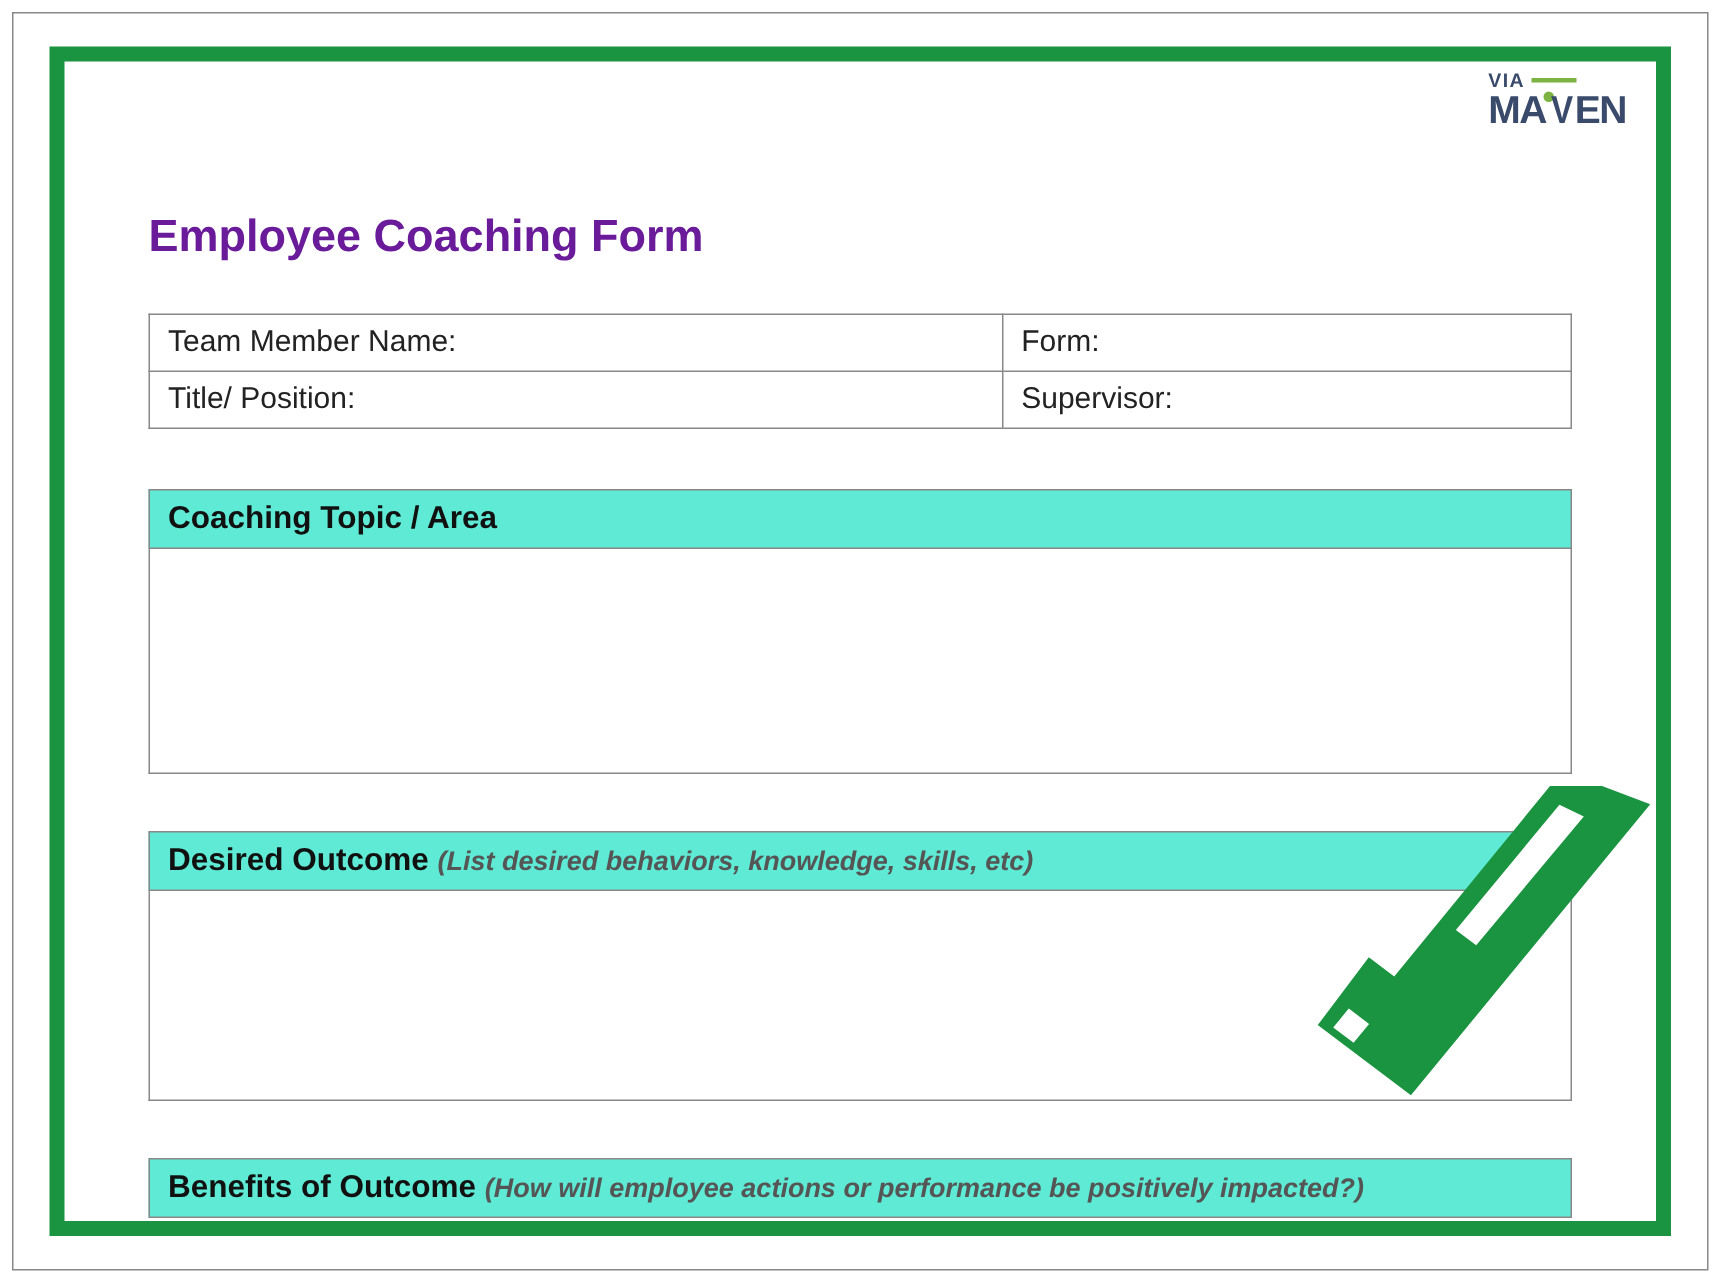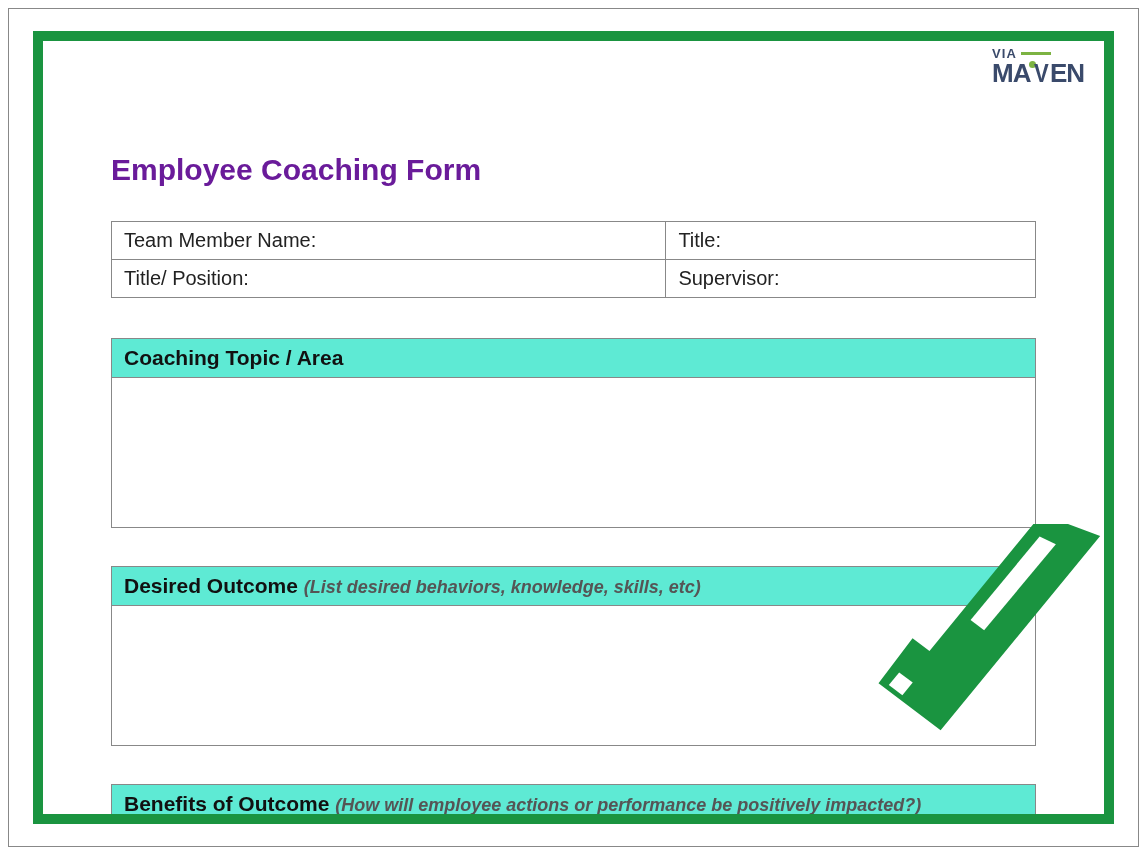--- a/index.html
+++ b/index.html
@@ -24,21 +24,21 @@
     border: 1px solid #888;
   }
   .green-frame {
     position: absolute;
     top: 22px;
     left: 24px;
     right: 24px;
     bottom: 22px;
     border: 10px solid #1a9440;
     background: #ffffff;
-    padding: 12px;
+    padding: 0;
     overflow: hidden;
   }
   .logo {
     position: absolute;
     top: 6px;
     right: 20px;
     text-align: left;
     line-height: 1;
   }
   .logo-top {
@@ -148,21 +148,21 @@
       </div>
     </div>
 
     <div class="content">
       <h1 class="form-title">Employee Coaching Form</h1>
 
       <table class="info-table">
         <tbody>
             <tr>
           <td class="left-col">Team Member Name:</td>
-          <td>Title:</td>
+          <td>Form:</td>
         </tr>
         <tr>
           <td class="left-col">Title/ Position:</td>
           <td>Supervisor:</td>
         </tr>
       </tbody>
         </table>
 
       <div class="section">
         <div class="section-header">

